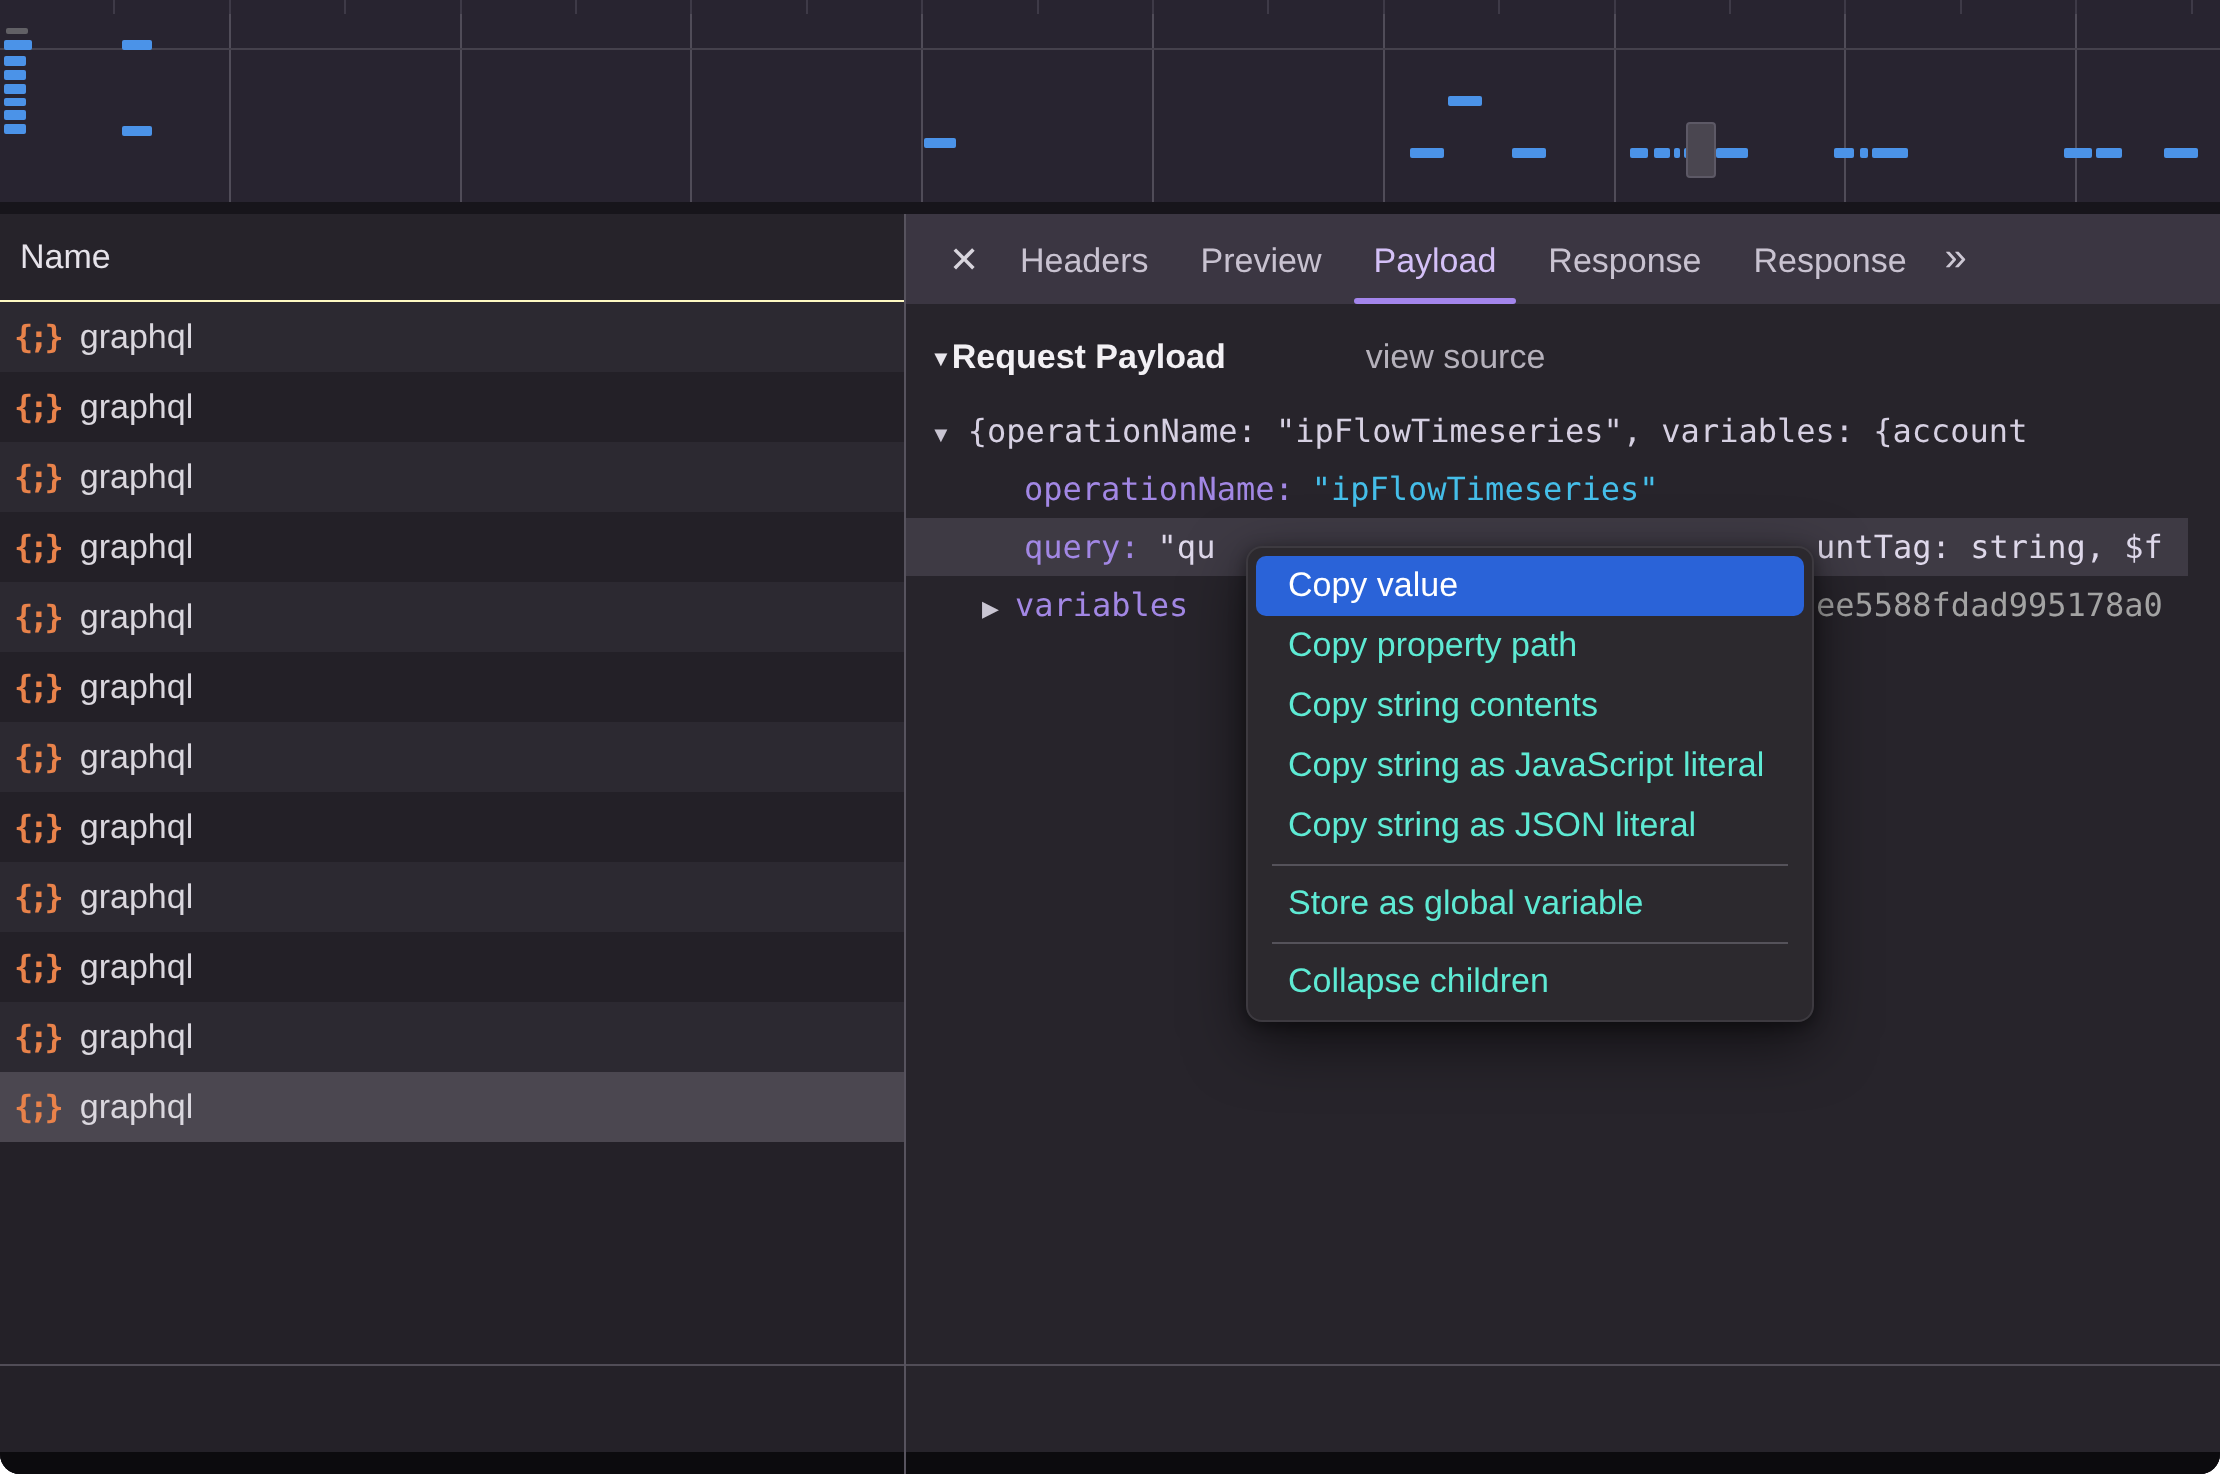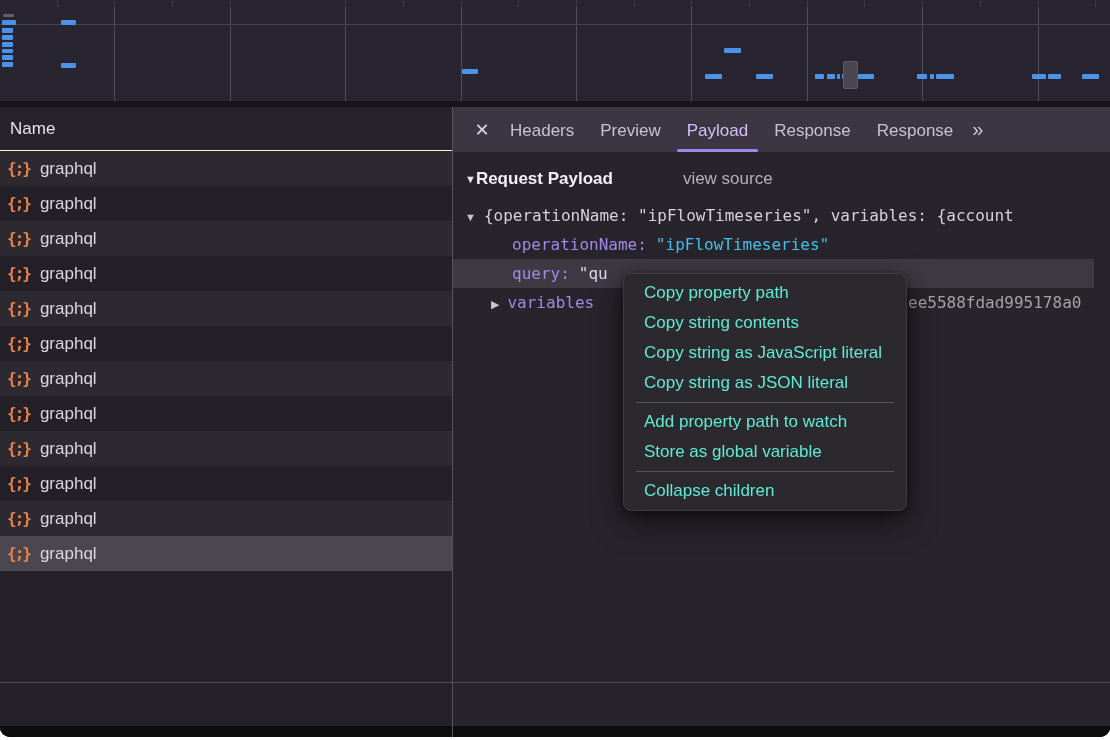--- a/index.html
+++ b/index.html
@@ -187,37 +187,38 @@
         </div>
         <div class="tree">
           <div class="trow root">
             <span class="arr">▼</span><span>{operationName: "ipFlowTimeseries", variables: {account</span>
           </div>
           <div class="trow child">
             <span class="key">operationName:</span><span class="str">"ipFlowTimeseries"</span>
           </div>
           <div class="trow child selected">
             <span class="key">query:</span><span class="val-light">"qu</span>
+            <span class="frag">untTag: string, $f</span>
           </div>
           <div class="trow child2">
             <span class="arr">▶</span><span class="key">variables</span>
             <span class="frag">ee5588fdad995178a0</span>
           </div>
         </div>
       </div>
     </div>
 
     <div class="hdivider"></div>
     <div class="bottombar"></div>
 
     <div class="menu" id="ctxmenu">
+        <div class="mitem highlight" style="background: rgb(42, 99, 216);">Copy value</div>
         <div class="mitem">Copy property path</div>
         <div class="mitem">Copy string contents</div>
         <div class="mitem">Copy string as JavaScript literal</div>
         <div class="mitem">Copy string as JSON literal</div>
         <div class="msep"></div>
-        <div class="mitem">Add property path to watch</div>
         <div class="mitem">Store as global variable</div>
         <div class="msep"></div>
         <div class="mitem">Collapse children</div>
       </div>
   </div>
 </div>
 
 </body></html>

